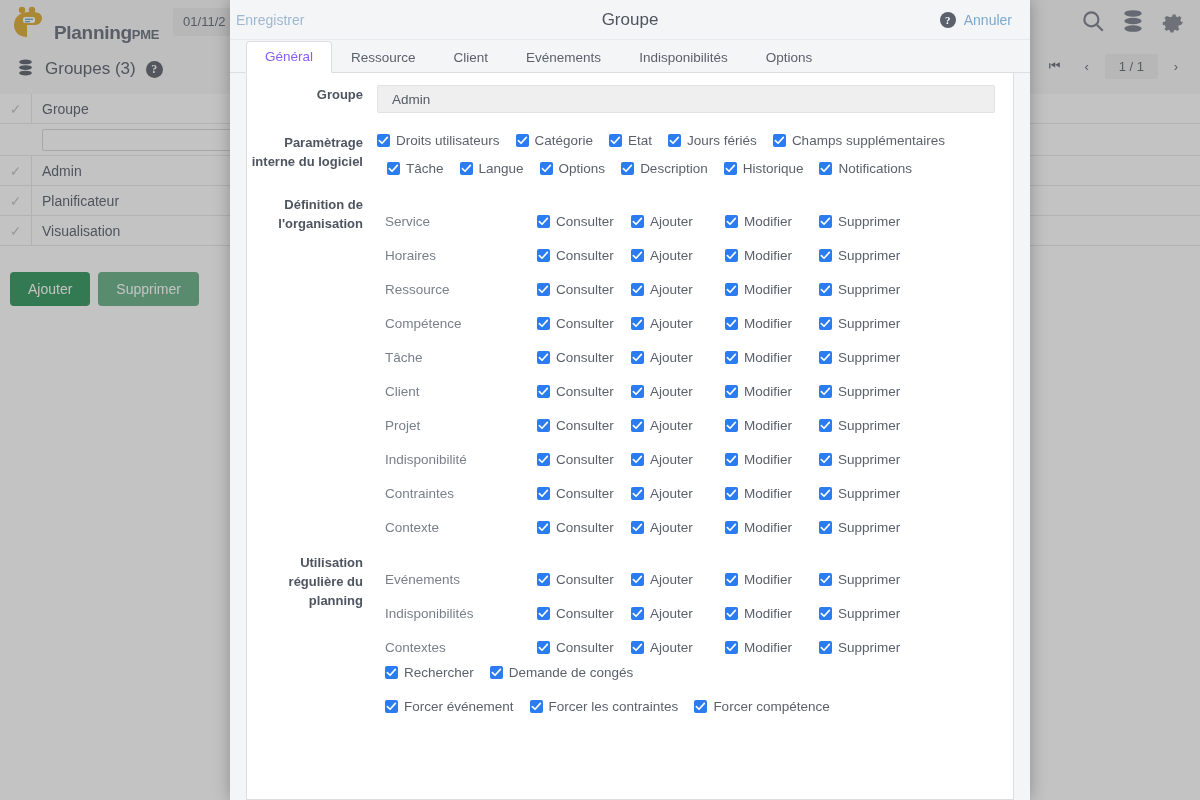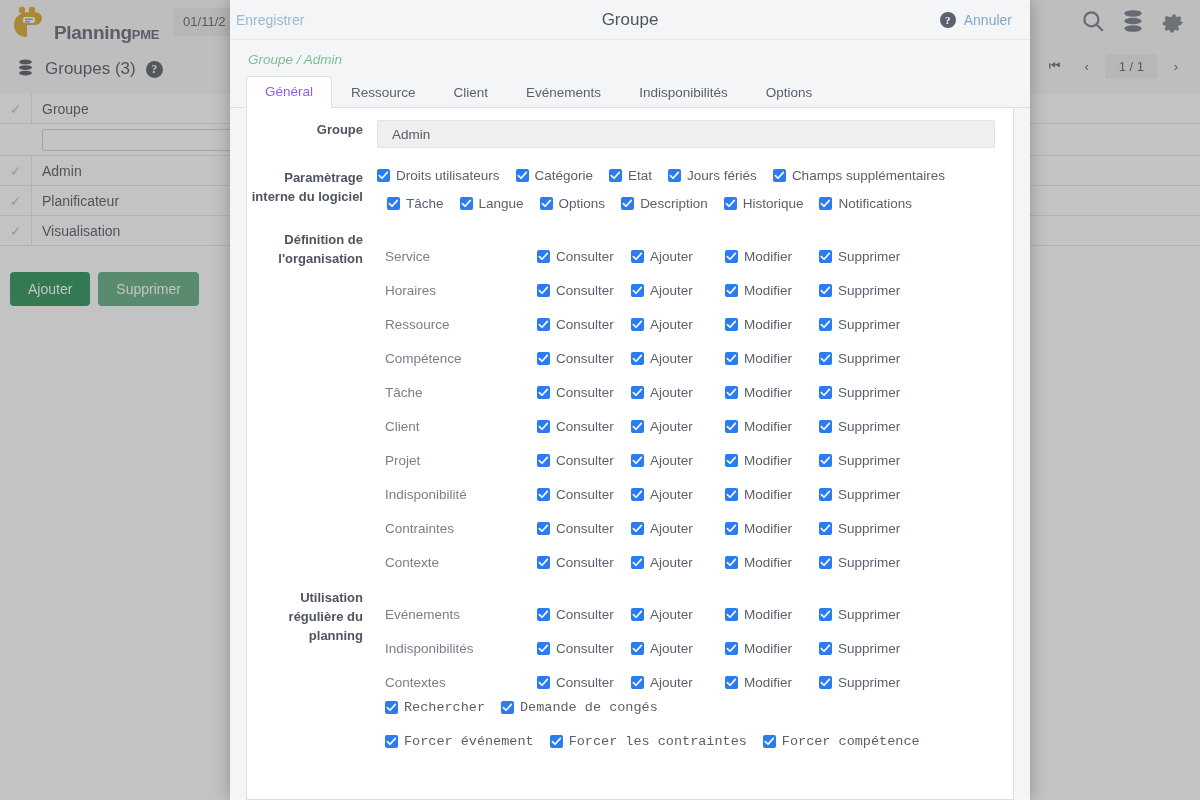--- a/index.html
+++ b/index.html
@@ -185,21 +185,21 @@
   
   .perm-row { display: flex; align-items: flex-end; height: 34px; }
   .perm-name {
     width: 160px; padding-left: 8px; font-size: 13.5px; color: #797f8a;
   }
   .perm-cbs { display: flex; align-items: center; }
   .perm-cbs .cb-item { width: 94px; margin-right: 0; }
   .perm-cbs .cb-item.wide { width: 92px; }
 
   .section-gap { height: 18px; }
-  .extra-line { display: flex; padding-left: 8px; height: 34px; font-family: Liberation Mono, monospace; }
+  .extra-line { display: flex; padding-left: 8px; height: 34px; }
 </style>
 </head>
 <body>
 
 <div id="app-background">
 
   <div class="bg-topbar">
     <div class="logo-wrap">
       <div class="logo-mark">
         <svg viewBox="0 0 34 34" width="34" height="34">
@@ -293,21 +293,20 @@
 
   <div class="modal-head">
     <span class="mh-left">Enregistrer</span>
     <span class="mh-title">Groupe</span>
     <span class="mh-right">
       <span class="mh-help">?</span>
       <span class="mh-cancel">Annuler</span>
     </span>
   </div>
 
-  <div class="breadcrumb">Groupe / Admin</div>
 
   <div class="tabs">
     <div class="tab active">Général</div>
     <div class="tab">Ressource</div>
     <div class="tab">Client</div>
     <div class="tab">Evénements</div>
     <div class="tab">Indisponibilités</div>
     <div class="tab">Options</div>
   </div>
 

